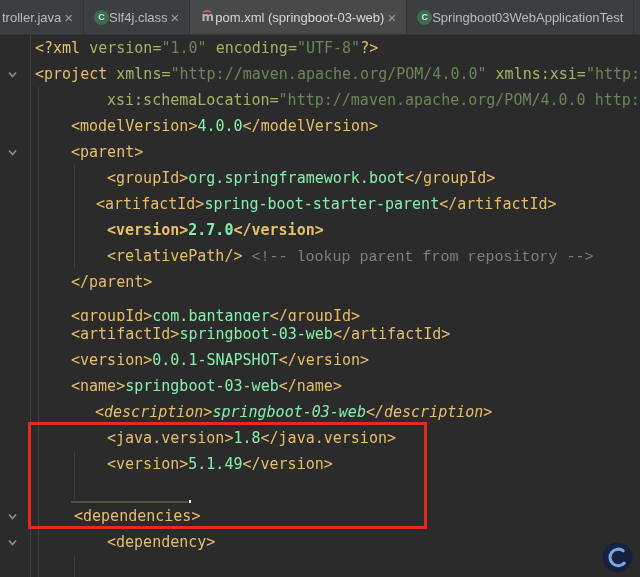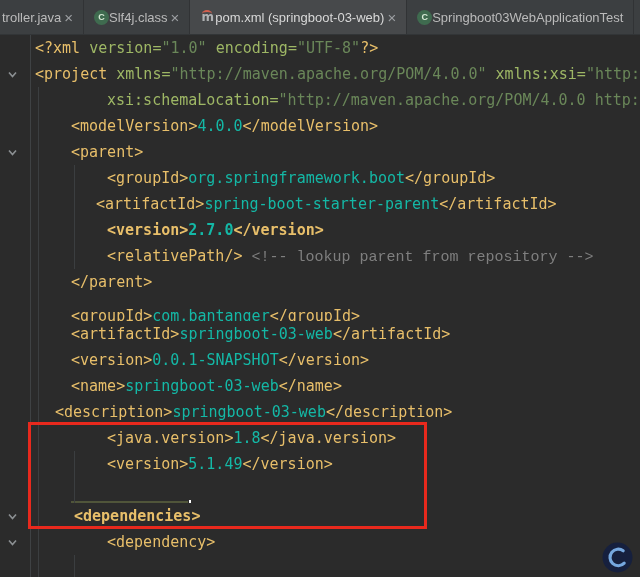--- a/index.html
+++ b/index.html
@@ -20,21 +20,21 @@
 
   
   .editor { position: absolute; left: 0; top: 35px; width: 640px; height: 542px;
             font: 15px "DejaVu Sans Mono", monospace; }
   .code-line { display: flex; height: 26px; line-height: 26px; white-space: pre; }
   .gutter { width: 30px; flex: none; display: flex; align-items: center; padding-left: 7px; }
   .code { flex: 1; overflow: hidden; }
   .tk-tag { color: #E8BF6A; }
   .tk-attr { color: #9EB765; }
   .tk-str { color: #6A8759; }
-  .tk-txt { color: #14b8a6; }
+  .tk-txt { color: #86efac; }
   .tk-plain { color: #A9B7C6; }
   .tk-cmt { color: #7F7F7F; font-family: Liberation Mono, monospace; }
   .tk-hl { background: #50553A; }
   .caret { display: inline-block; width: 2px; height: 19px; background: #FFFFFF; vertical-align: -4px; margin-left: 1px; }
 
   .gutter-sep { position: absolute; left: 30px; top: 35px; bottom: 0; width: 1px; background: #3F4244; }
   .guide { position: absolute; width: 1px; background: #3B3E40; }
   #guide-root   { left: 38px; top: 87px;  height: 490px; }
   #guide-parent { left: 74px; top: 165px; height: 104px; }
   #guide-props  { left: 74px; top: 451px; height: 52px; }
@@ -82,27 +82,27 @@
           </svg></span><span class="code" style="padding-left: 41px;"><span class="tk-tag">&lt;parent&gt;</span></span></div>
       <div class="code-line"><span class="gutter"></span><span class="code" style="padding-left: 77px;"><span class="tk-tag">&lt;groupId&gt;</span><span class="tk-txt">org.springframework.boot</span><span class="tk-tag">&lt;/groupId&gt;</span></span></div>
       <div class="code-line"><span class="gutter"></span><span class="code" style="padding-left: 66px;"><span class="tk-tag">&lt;artifactId&gt;</span><span class="tk-txt">spring-boot-starter-parent</span><span class="tk-tag">&lt;/artifactId&gt;</span></span></div>
       <div class="code-line"><span class="gutter"></span><span class="code" style="padding-left: 77px; font-weight: bold;"><span class="tk-tag">&lt;version&gt;</span><span class="tk-txt">2.7.0</span><span class="tk-tag">&lt;/version&gt;</span></span></div>
       <div class="code-line"><span class="gutter"></span><span class="code" style="padding-left: 77px;"><span class="tk-tag">&lt;relativePath/&gt;</span><span class="tk-plain"> </span><span class="tk-cmt">&lt;!-- lookup parent from repository --&gt;</span></span></div>
       <div class="code-line"><span class="gutter"></span><span class="code" style="padding-left: 41px;"><span class="tk-tag">&lt;/parent&gt;</span></span></div>
       <div class="code-line"><span class="gutter"></span><span class="code" style="padding-left: 41px; margin-top: 8px;"><span class="tk-tag">&lt;groupId&gt;</span><span class="tk-txt">com.bantanger</span><span class="tk-tag">&lt;/groupId&gt;</span></span></div>
       <div class="code-line"><span class="gutter"></span><span class="code" style="padding-left: 41px;"><span class="tk-tag">&lt;artifactId&gt;</span><span class="tk-txt">springboot-03-web</span><span class="tk-tag">&lt;/artifactId&gt;</span></span></div>
       <div class="code-line"><span class="gutter"></span><span class="code" style="padding-left: 41px;"><span class="tk-tag">&lt;version&gt;</span><span class="tk-txt">0.0.1-SNAPSHOT</span><span class="tk-tag">&lt;/version&gt;</span></span></div>
       <div class="code-line"><span class="gutter"></span><span class="code" style="padding-left: 41px;"><span class="tk-tag">&lt;name&gt;</span><span class="tk-txt">springboot-03-web</span><span class="tk-tag">&lt;/name&gt;</span></span></div>
-      <div class="code-line"><span class="gutter"></span><span class="code" style="padding-left: 25px;"><span class="tk-tag">&lt;description&gt;</span><span class="tk-txt">springboot-03-web</span><span class="tk-tag">&lt;/description&gt;</span></span></div>
+      <div class="code-line"><span class="gutter"></span><span class="code" style="padding-left: 65px; font-style: italic;"><span class="tk-tag">&lt;description&gt;</span><span class="tk-txt">springboot-03-web</span><span class="tk-tag">&lt;/description&gt;</span></span></div>
       <div class="code-line"><span class="gutter"></span><span class="code" style="padding-left: 77px;"><span class="tk-tag">&lt;java.version&gt;</span><span class="tk-txt">1.8</span><span class="tk-tag">&lt;/java.version&gt;</span></span></div>
       <div class="code-line"><span class="gutter"></span><span class="code" style="padding-left: 77px;"><span class="tk-tag">&lt;version&gt;</span><span class="tk-txt">5.1.49</span><span class="tk-tag">&lt;/version&gt;</span></span></div>
       <div class="code-line"><span class="gutter"></span><span class="code" style="padding-left: 41px; margin-top: 20px;"><span class="tk-tag tk-hl">&lt;/properties&gt;</span><span class="caret"></span></span></div>
       <div class="code-line"><span class="gutter"><svg width="11" height="11" viewBox="0 0 11 11">
             <polyline points="2,3.5 5.5,7.5 9,3.5" fill="none" stroke="#8C9093" stroke-width="1.6"></polyline>
-          </svg></span><span class="code" style="padding-left: 44px; font-weight: bold;"><span class="tk-tag">&lt;dependencies&gt;</span></span></div>
+          </svg></span><span class="code" style="padding-left: 44px;"><span class="tk-tag">&lt;dependencies&gt;</span></span></div>
       <div class="code-line"><span class="gutter"><svg width="11" height="11" viewBox="0 0 11 11">
             <polyline points="2,3.5 5.5,7.5 9,3.5" fill="none" stroke="#8C9093" stroke-width="1.6"></polyline>
           </svg></span><span class="code" style="padding-left: 77px;"><span class="tk-tag">&lt;dependency&gt;</span></span></div>
     </div>
 </div>
 
 <div class="gutter-sep"></div>
 <div class="guide" id="guide-root"></div>
 <div class="guide" id="guide-parent"></div>
 <div class="guide" id="guide-props"></div>

